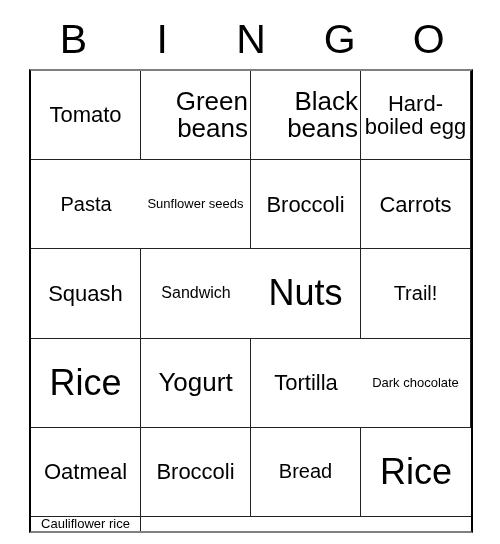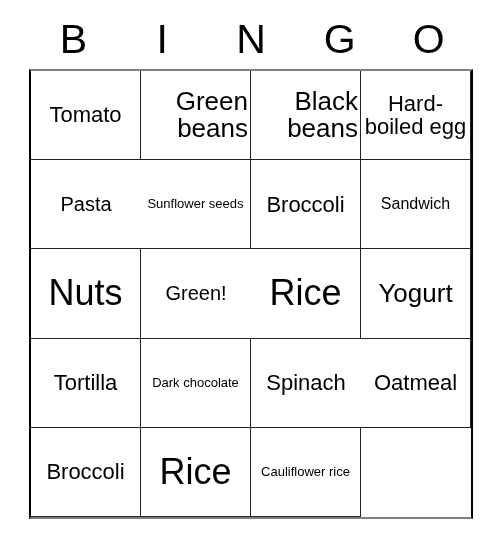--- a/index.html
+++ b/index.html
@@ -110,48 +110,54 @@
       <div class="cell">
         <span class="cell-text fs-xxl">Pasta</span>
       </div>
       <div class="cell">
         <span class="cell-text fs-xs">Sunflower seeds</span>
       </div>
       <div class="cell">
         <span class="cell-text fs-lg">Broccoli</span>
       </div>
       <div class="cell">
+        <span class="cell-text fs-lg">Carrots</span>
+      </div>
+      <div class="cell">
+        <span class="cell-text fs-md">Squash</span>
+      </div>
+      <div class="cell">
         <span class="cell-text fs-sm">Sandwich</span>
       </div>
       <div class="cell">
         <span class="cell-text fs-huge">Nuts</span>
       </div>
       <div class="cell">
-        <span class="cell-text fs-xxl">Green!</span>
+        <span class="cell-text fs-xxl">Trail!</span>
       </div>
       <div class="cell">
         <span class="cell-text fs-huge">Rice</span>
       </div>
       <div class="cell">
         <span class="cell-text fs-xl">Yogurt</span>
       </div>
       <div class="cell">
         <span class="cell-text fs-lg">Tortilla</span>
       </div>
       <div class="cell">
         <span class="cell-text fs-xs">Dark chocolate</span>
       </div>
       <div class="cell">
-        <span class="cell-text fs-md">Spinach</span>
-      </div>
-      <div class="cell">
         <span class="cell-text fs-md">Oatmeal</span>
       </div>
       <div class="cell">
         <span class="cell-text fs-md">Broccoli</span>
+      </div>
+      <div class="cell">
+        <span class="cell-text fs-xxl">Bread</span>
       </div>
       <div class="cell">
         <span class="cell-text fs-huge">Rice</span>
       </div>
       <div class="cell">
         <span class="cell-text fs-xs">Cauliflower rice</span>
       </div>
     </div>
 
 </div>

